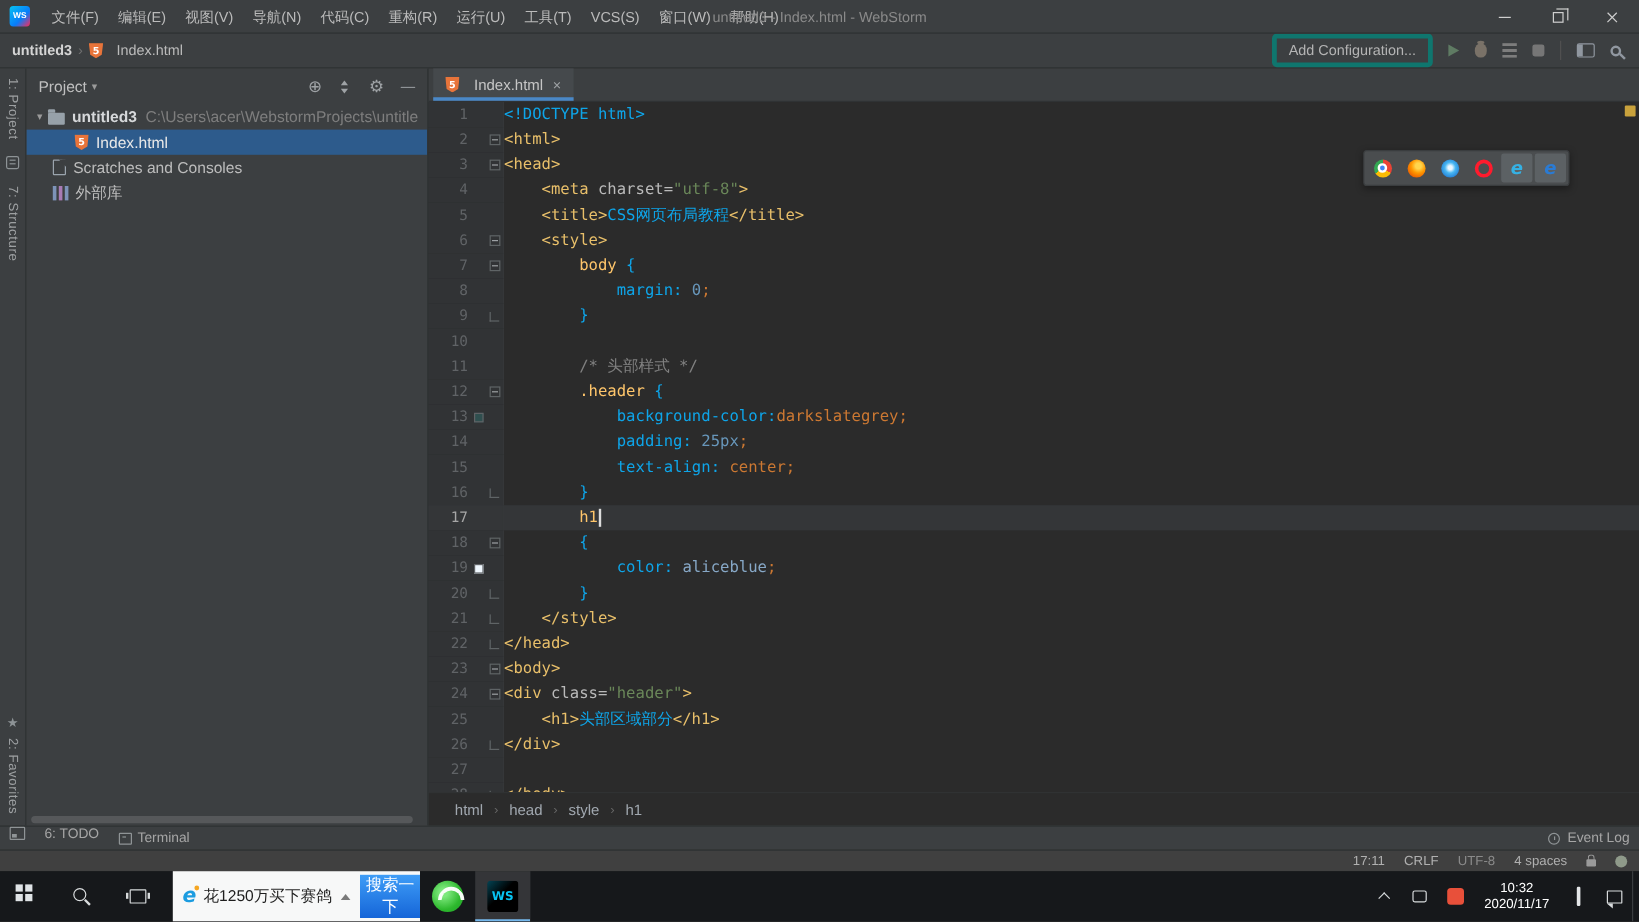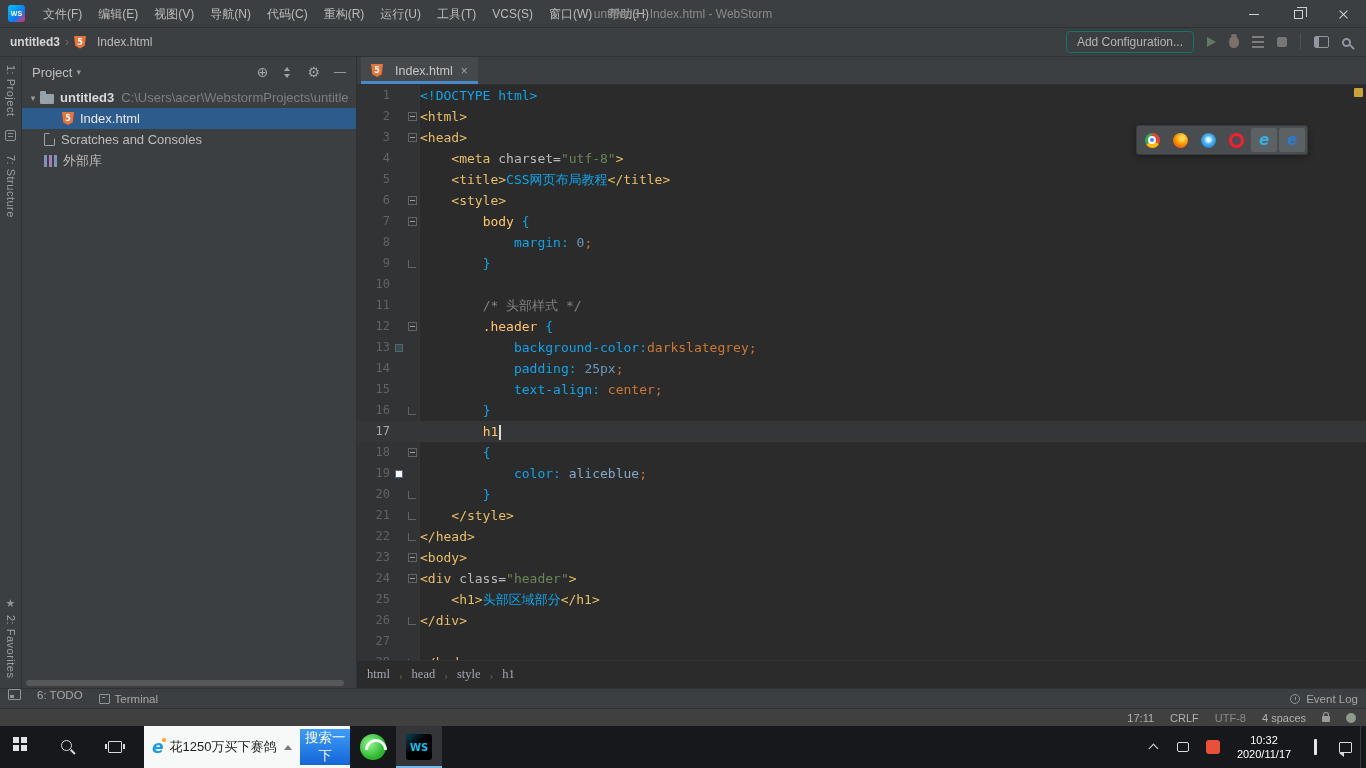--- a/index.html
+++ b/index.html
@@ -20,21 +20,21 @@
 .ic-close{position:relative;width:11px;height:11px;display:block}
 .ic-close::before,.ic-close::after{content:"";position:absolute;left:0;top:5px;width:11px;height:1.2px;background:#cfcfcf}
 .ic-close::before{transform:rotate(45deg)}.ic-close::after{transform:rotate(-45deg)}
 
 
 .navbar{height:29px;background:#3c3f41;display:flex;align-items:center;padding:0 10px;gap:5px;border-bottom:1px solid #2f3234;flex:0 0 auto}
 .crumb-project{font-weight:bold;color:#d4d4d4;font-size:12px}
 .crumb-sep{color:#6f6f6f;font-size:12px}
 .crumb-file{font-size:12px;color:#bbb}
 .nav-right{margin-left:auto;display:flex;align-items:center;gap:13px}
-.add-config{background:none;border:1px solid #0f766e;border-radius:4px;color:#b4b4b4;font-size:12px;padding:3px 10px;font-family:inherit}
+.add-config{background:none;border:4px solid #0f766e;border-radius:4px;color:#b4b4b4;font-size:12px;padding:3px 10px;font-family:inherit}
 .ic-play{width:0;height:0;border-left:9px solid #5f7b63;border-top:5.5px solid transparent;border-bottom:5.5px solid transparent}
 .ic-bug{width:10px;height:12px;border-radius:50% 50% 46% 46%;background:#7a7268;position:relative}
 .ic-bug::before{content:"";position:absolute;left:2px;top:-2px;width:6px;height:3px;border-radius:50%;background:#7a7268}
 .ic-cov{width:12px;height:12px;background:linear-gradient(180deg,#7d7d7d 0 2px,transparent 2px 5px,#7d7d7d 5px 7px,transparent 7px 10px,#7d7d7d 10px)}
 .ic-stop{width:10px;height:10px;background:#767676;border-radius:2px}
 .vdiv{width:1px;height:16px;background:#505050}
 .ic-layout{width:15px;height:12px;border:1px solid #9097a0;border-radius:2px;position:relative}
 .ic-layout::before{content:"";position:absolute;left:0;top:0;bottom:0;width:4px;background:#9097a0}
 .ic-search{width:9px;height:9px;border:2px solid #9097a0;border-radius:50%;position:relative;margin-right:5px}
 .ic-search::after{content:"";position:absolute;width:6px;height:2px;background:#9097a0;transform:rotate(45deg);right:-6px;bottom:-3px}
@@ -103,21 +103,21 @@
 .bslot{width:26px;height:24px;display:flex;align-items:center;justify-content:center;border-radius:2px}
 .bslot:nth-child(5),.bslot:nth-child(6){background:#5c6164}
 .b-chrome{width:15px;height:15px;border-radius:50%;background:conic-gradient(#ea4335 0 33%,#fbbc05 33% 66%,#34a853 66% 100%);position:relative}
 .b-chrome::after{content:"";position:absolute;left:3.5px;top:3.5px;width:4px;height:4px;border-radius:50%;background:#4285f4;border:2px solid #fff}
 .b-firefox{width:15px;height:15px;border-radius:50%;background:radial-gradient(circle at 60% 35%,#ffd54d 0 18%,#ff9800 45%,#e65100 85%)}
 .b-safari{width:15px;height:15px;border-radius:50%;background:radial-gradient(circle at 50% 45%,#eaf6ff 0 15%,#47b6f2 40%,#1869c8 90%)}
 .b-opera{width:15px;height:15px;border-radius:50%;border:3.5px solid #ff1b2d}
 .b-ie{color:#35b1e4;font:italic bold 15px "DejaVu Sans",sans-serif;line-height:1}
 .b-edge{color:#2a7bd4;font:italic bold 15px "DejaVu Sans",sans-serif;line-height:1}
 .insp-marker{position:absolute;top:3px;right:3px;width:9px;height:9px;background:#c9a23c;border-radius:1px}
-.crumbbar{height:28px;display:flex;align-items:center;padding-left:10px;gap:9px;font-size:12.5px;color:#a1a8b0;border-top:1px solid #303233;flex:0 0 auto;font-family:Liberation Serif, serif}
+.crumbbar{height:28px;display:flex;align-items:center;padding-left:22px;gap:9px;font-size:12.5px;color:#a1a8b0;border-top:1px solid #303233;flex:0 0 auto;font-family:Liberation Sans, sans-serif}
 .crumb-s{color:#666;font-size:11px}
 
 
 .bstripe{height:20px;background:#3c3f41;border-top:1px solid #2f3234;display:flex;padding:0 8px;gap:16px;font-size:11.5px;color:#a6a6a6;flex:0 0 auto}
 .ic-corner{width:13px;height:11px;border:1px solid #8f9496;border-radius:1px;position:relative}
 .ic-corner::after{content:"";position:absolute;left:1px;bottom:1px;width:4px;height:3px;background:#8f9496}
 .bs-item.with-ic{display:flex;align-items:center;gap:5px}
 .ic-terminal{width:11px;height:10px;border:1px solid #8f9496;border-radius:1px;position:relative}
 .ic-terminal::after{content:"";position:absolute;left:2px;top:2px;width:3px;height:1px;background:#8f9496}
 .bs-right{margin-left:auto;display:flex;align-items:center;gap:6px}

